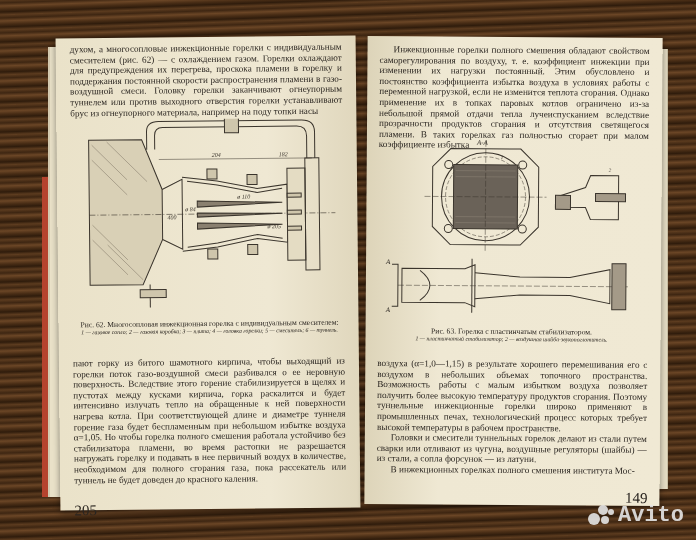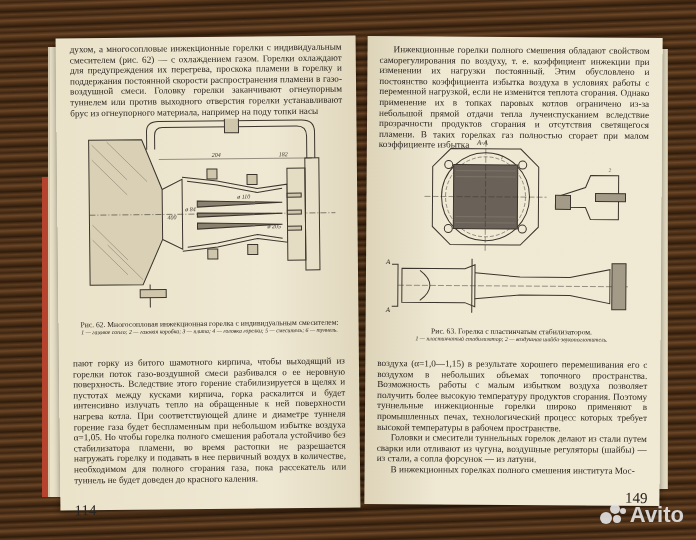--- a/index.html
+++ b/index.html
@@ -45,21 +45,21 @@
   .text p { margin: 0; }
   .indent { text-indent: 14px; }
   .caption {
     position: absolute; text-align: center; font-size: 7.6px; line-height: 9px;
   }
   .caption .sub { font-size: 5.8px; line-height: 7px; font-style: italic; }
   .page-num { position: absolute; font-size: 15px; margin-top: 24px; }
   .figure { position: absolute; }
   .watermark {
     position: absolute; right: 12px; bottom: 12px; display: flex; align-items: center; gap: 4px;
-    color: #e6e6e6; font-family: Liberation Sans, sans-serif; font-weight: bold; font-size: 22px;
+    color: #e6e6e6; font-family: Liberation Mono, monospace; font-weight: bold; font-size: 22px;
     opacity: 0.9;
   }
   .dots { position: relative; width: 26px; height: 22px; }
   .dots span { position: absolute; border-radius: 50%; background: #e6e6e6; }
 </style>
 </head>
 <body>
 
 <div class="book">
   <div class="red-spine"></div>
@@ -126,21 +126,21 @@
     </svg>
 
     <div class="caption" style="left:20px; top:282px; width:262px;">
       <div>Рис. 62. Многосопловая инжекционная горелка с индивидуальным смесителем:</div>
       <div class="sub">1 — газовое сопло; 2 — газовая коробка; 3 — плита; 4 — головка горелки; 5 — смеситель; 6 — туннель.</div>
     </div>
 
     <div class="text" style="left:14px; top:320px; width:272px;">
       <p>пают горку из битого шамотного кирпича, чтобы выходящий из горелки поток газо-воздушной смеси разбивался о ее неровную поверхность. Вследствие этого горение стабилизируется в щелях и пустотах между кусками кирпича, горка раскалится и будет интенсивно излучать тепло на обращенные к ней поверхности нагрева котла. При соответствующей длине и диаметре туннеля горение газа будет беспламенным при небольшом избытке воздуха α=1,05. Но чтобы горелка полного смешения работала устойчиво без стабилизатора пламени, во время растопки не разрешается нагружать горелку и подавать в нее первичный воздух в количестве, необходимом для полного сгорания газа, пока рассекатель или туннель не будет доведен до красного каления.</p>
     </div>
-    <div class="page-num" style="left:14px; top:440px;">114</div>
+    <div class="page-num" style="left:14px; top:440px;">205</div>
   </div>
 
   <div class="page right">
     <div class="text indent" style="left:12px; top:8px; width:270px;">
       <p>Инжекционные горелки полного смешения обладают свойством саморегулирования по воздуху, т. е. коэффициент инжекции при изменении их нагрузки постоянный. Этим обусловлено и постоянство коэффициента избытка воздуха в условиях работы с переменной нагрузкой, если не изменится теплота сгорания. Однако применение их в топках паровых котлов ограничено из-за небольшой прямой отдачи тепла лучеиспусканием вследствие прозрачности продуктов сгорания и отсутствия светящегося пламени. В таких горелках газ полностью сгорает при малом коэффициенте избытка</p>
     </div>
 
     <svg class="figure" style="left:14px; top:100px;" width="265" height="180" viewBox="0 0 265 180">
       <g stroke="#3a342c" fill="none" stroke-width="1">
 

